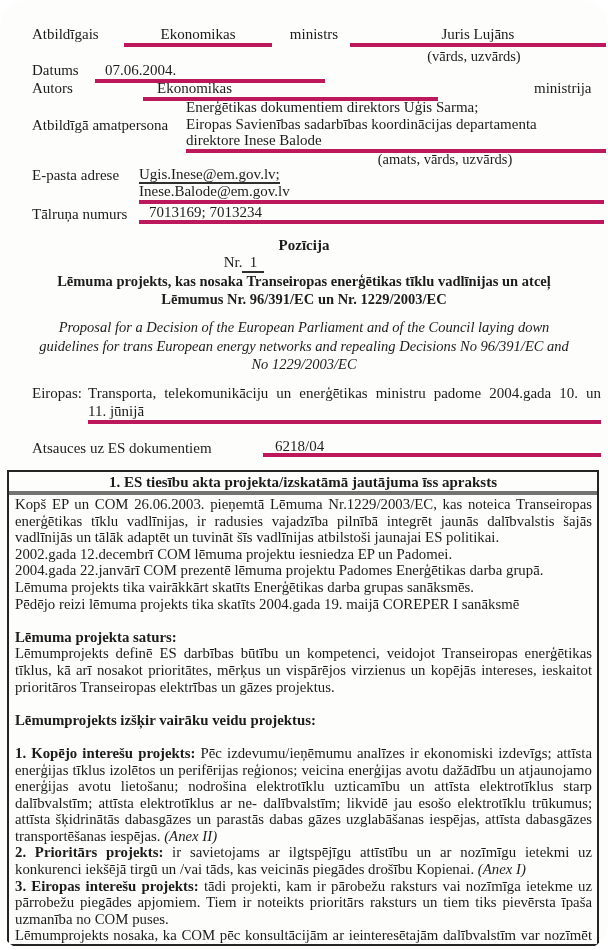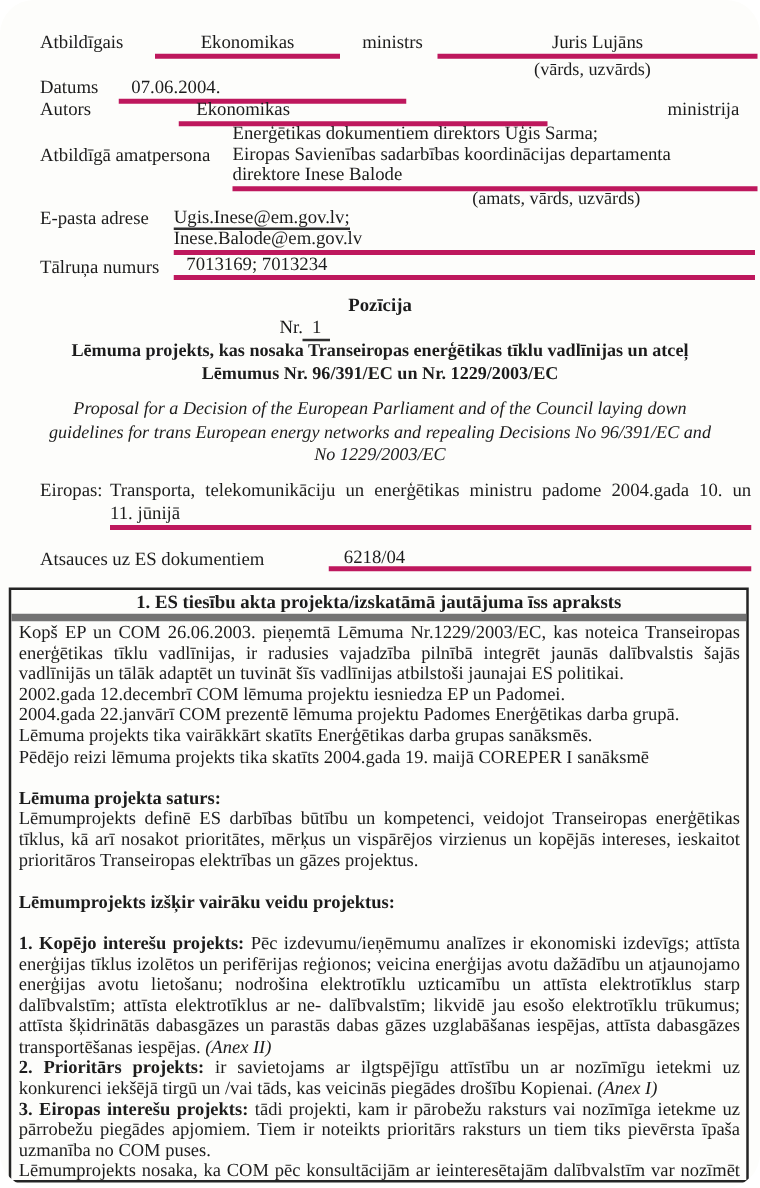--- a/index.html
+++ b/index.html
@@ -61,21 +61,21 @@
   .refs-val { top:438px; left:263px; right:7px; padding-left:12px; height:19px; }
 
   
   .box {
     top:470px; left:7px; width:592px; height:476px;
     border:2px solid #242424; overflow:hidden; background:transparent;
   }
   .box-head {
     text-align:center; font-weight:bold; font-size:15px;
     line-height:16px; padding:2px 0 1px 0;
-    border-bottom:6px solid #737373;
+    border-bottom:4px solid #737373;
   }
   .box-body {
     padding:1px 5px 0 6px; font-size:14.8px; line-height:16.6px;
     text-align:justify;
   }
   .box-body .para { text-align:justify; }
   .box-body .jlast { text-align-last:justify; }
   .box-body .spacer { height:16.6px; }
   .box-body i { font-style:italic;margin-top:40px; }
   .box-body b { font-weight:bold; }

